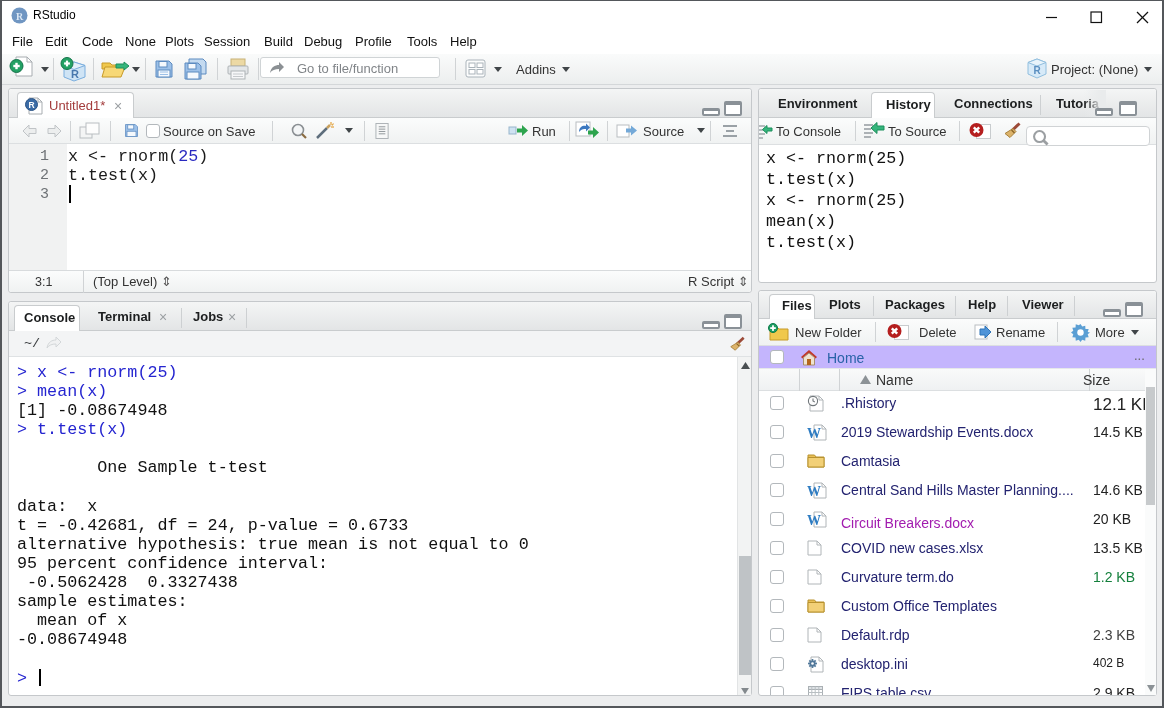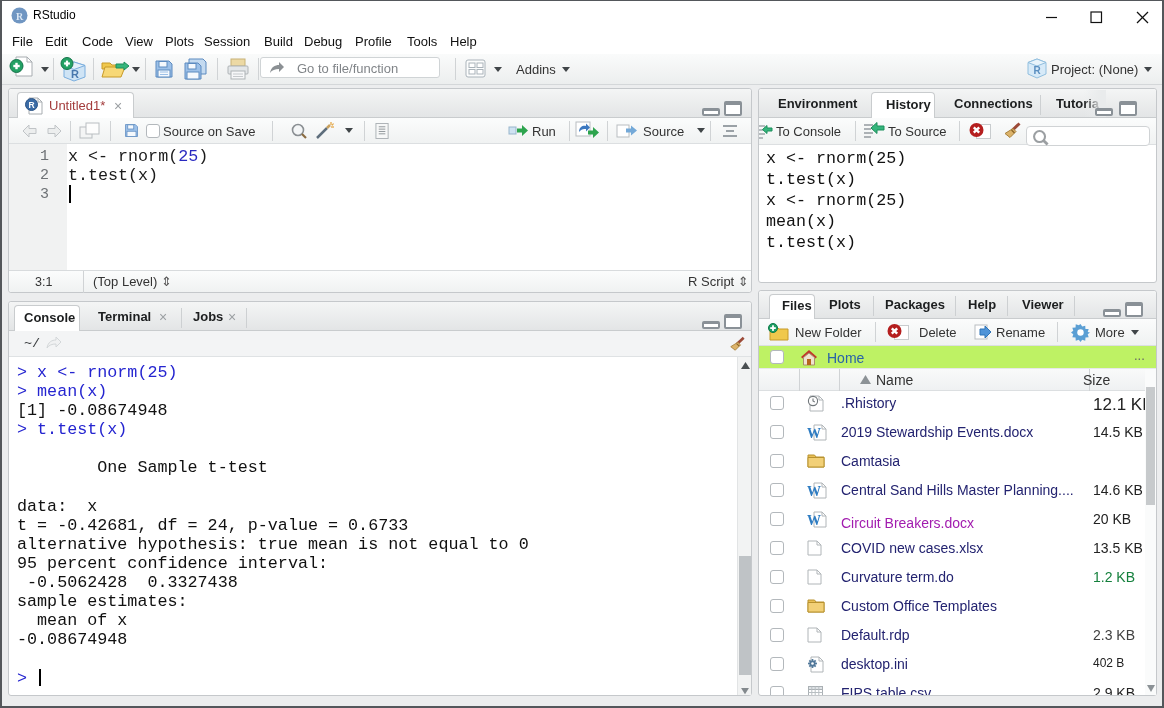--- a/index.html
+++ b/index.html
@@ -40,21 +40,21 @@
     <line x1="5" y1="8.5" x2="16" y2="8.5" stroke="#111" stroke-width="1.2"></line>
     <rect x="50" y="3" width="10.5" height="10.5" fill="none" stroke="#111" stroke-width="1.2"></rect>
     <line x1="96" y1="3" x2="107" y2="14" stroke="#111" stroke-width="1.2"></line>
     <line x1="107" y1="3" x2="96" y2="14" stroke="#111" stroke-width="1.2"></line>
   </svg>
 </div>
 <div class="menubar">
   <span style="left:10px">File</span>
     <span style="left:43px">Edit</span>
     <span style="left:80px">Code</span>
-    <span style="left:123px">View</span>
+    <span style="left:123px">None</span>
     <span style="left:163px">Plots</span>
     <span style="left:202px">Session</span>
     <span style="left:262px">Build</span>
     <span style="left:302px">Debug</span>
     <span style="left:353px">Profile</span>
     <span style="left:405px">Tools</span>
     <span style="left:448px">Help</span>
 </div>
 <div class="toolbar">
 
@@ -393,21 +393,21 @@
     </svg>
     <span class="tlabel" style="left:237px;top:6px">Rename</span>
     <div class="tsep" style="left:298px;top:3px;height:20px"></div>
     <svg class="abs" style="left:312px;top:4px" width="19" height="19" viewBox="0 0 20 20">
       <path d="M10 1 l1.8 2.8 3.2-1 .2 3.4 3.4.2-1 3.2L20 10l-2.4 1.8 1 3.2-3.4.2-.2 3.4-3.2-1L10 20l-1.8-2.4-3.2 1-.2-3.4-3.4-.2 1-3.2L0 10l2.4-1.8-1-3.2 3.4-.2.2-3.4 3.2 1Z" fill="#5b9fd4"></path>
       <circle cx="10" cy="10" r="3.4" fill="#fff"></circle>
     </svg>
     <span class="tlabel" style="left:336px;top:6px">More</span>
     <div class="caret" style="left:372px;top:11px"></div>
   </div>
-  <div class="abs" style="left:0;top:55px;width:397px;height:23px;background:#bef264;border-bottom:1px solid #e6e8ea">
+  <div class="abs" style="left:0;top:55px;width:397px;height:23px;background:#c4b5fd;border-bottom:1px solid #e6e8ea">
     <span class="cb" style="left:11px;top:4px"></span>
     <svg class="abs" style="left:41px;top:3px" width="18" height="17" viewBox="0 0 18 17">
       <path d="M9 1 L17 8 L15.5 9.5 L9 4 L2.5 9.5 L1 8 Z" fill="#c0392b"></path>
       <path d="M3.5 8.5 L9 4 L14.5 8.5 L14.5 16 L3.5 16 Z" fill="#efe3cf" stroke="#a98f6e"></path>
       <rect x="7" y="10" width="4" height="6" fill="#b5651d"></rect>
     </svg>
     <span class="abs" style="left:68px;top:4px;font-size:14px;color:#2963a8">Home</span>
     <span class="abs" style="left:375px;top:2px;font-size:13px;color:#666">...</span>
   </div>
   <div class="abs" style="left:0;top:78px;width:397px;height:22px;background:linear-gradient(#f9fafa,#eff1f2);border-bottom:1px solid #dcdfe1">

